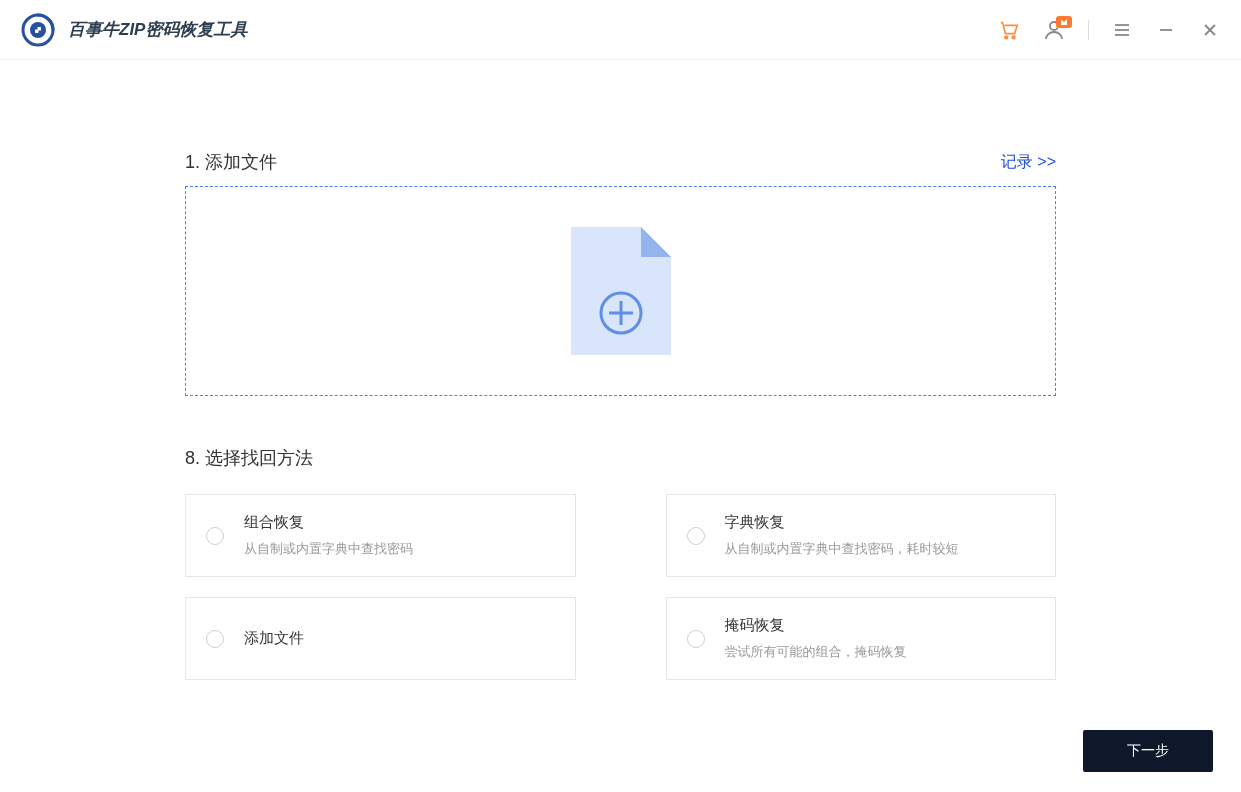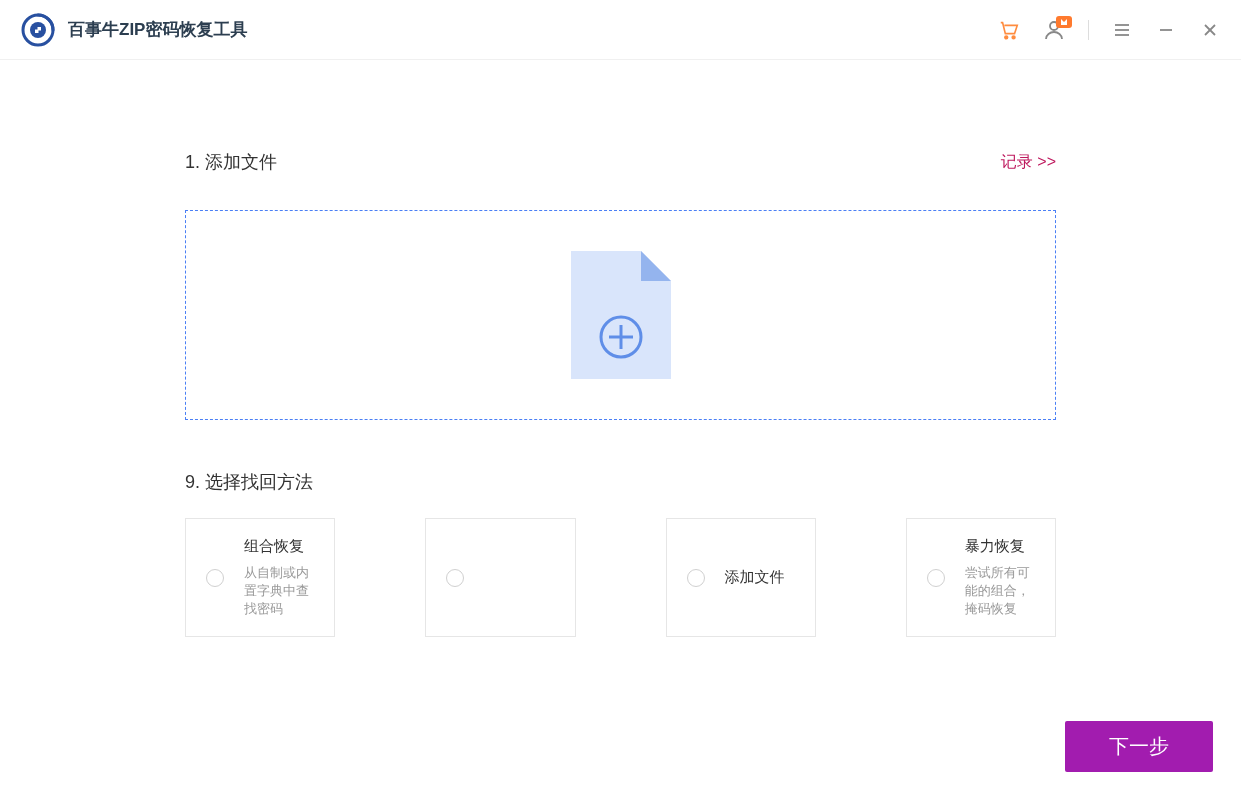--- a/index.html
+++ b/index.html
@@ -19,20 +19,21 @@
       display: flex;
       align-items: center;
       justify-content: space-between;
       padding: 0 20px;
       border-bottom: 1px solid #f0f0f0;
     }
     .titlebar-left {
       display: flex;
       align-items: center;
       gap: 12px;
+      font-style: italic;
     }
     .app-logo {
       width: 36px;
       height: 36px;
       display: flex;
       align-items: center;
       justify-content: center;
     }
     .app-title {
       font-size: 17px;
@@ -58,30 +59,30 @@
       height: 20px;
       background: #ddd;
     }
     .content {
       padding: 90px 185px 0;
     }
     .section-header {
       display: flex;
       justify-content: space-between;
       align-items: center;
-      margin-bottom: 36px;
+      margin-bottom: 12px;
     }
     .section-title {
       font-size: 18px;
       color: #333;
       font-weight: 400;
     }
     .records-link {
       font-size: 16px;
-      color: #be185d;
+      color: #1d4ed8;
       cursor: pointer;
     }
     .dropzone {
       border: 1.5px dashed #4a7ff5;
       height: 210px;
       display: flex;
       align-items: center;
       justify-content: center;
       cursor: pointer;
       margin-bottom: 50px;
@@ -92,21 +93,21 @@
       position: relative;
     }
     .section2-title {
       font-size: 18px;
       color: #333;
       font-weight: 400;
       margin-bottom: 24px;
     }
     .methods {
       display: grid;
-      grid-template-columns: 1fr 1fr 1fr 1fr;
+      grid-template-columns: 1fr 1fr;
       gap: 20px 90px;
     }
     .method-card {
       border: 1px solid #e6e6e6;
       padding: 18px 20px;
       display: flex;
       align-items: center;
       gap: 20px;
       cursor: pointer;
     }
@@ -129,24 +130,24 @@
     .method-desc {
       font-size: 13px;
       color: #999;
     }
     .footer {
       position: absolute;
       bottom: 20px;
       right: 28px;
     }
     .next-btn {
-      background: #a21caf;
+      background: #0f172a;
       color: #ffffff;
       padding: 12px 44px;
-      font-size: 20px;
+      font-size: 14px;
       border: none;
       cursor: pointer;
       border-radius: 2px;
     }
     .account-wrapper {
       position: relative;
       width: 24px;
       height: 24px;
     }
     .account-badge {
@@ -232,43 +233,47 @@
       <svg width="100" height="128" viewBox="0 0 100 128">
         <path d="M0 0 h70 l30 30 v98 h-100 z" fill="#d9e5fb"></path>
         <path d="M70 0 l30 30 h-30 z" fill="#94b4ee"></path>
         <circle cx="50" cy="86" r="20" fill="none" stroke="#5f8ee8" stroke-width="3"></circle>
         <line x1="50" y1="74" x2="50" y2="98" stroke="#5f8ee8" stroke-width="3"></line>
         <line x1="38" y1="86" x2="62" y2="86" stroke="#5f8ee8" stroke-width="3"></line>
       </svg>
     </div>
   </div>
 
-  <div class="section2-title">9. 选择找回方法</div>
+  <div class="section2-title">8. 选择找回方法</div>
 
   <div class="methods">
     <div class="method-card">
       <div class="radio"></div>
       <div class="method-text">
         <div class="method-title">组合恢复</div>
         <div class="method-desc">从自制或内置字典中查找密码</div>
       </div>
     </div>
     <div class="method-card">
       <div class="radio"></div>
+      <div class="method-text">
+        <div class="method-title">字典恢复</div>
+        <div class="method-desc">从自制或内置字典中查找密码，耗时较短</div>
+      </div>
     </div>
     <div class="method-card">
       <div class="radio"></div>
       <div class="method-text">
         <div class="method-title">添加文件</div>
       </div>
     </div>
     <div class="method-card">
       <div class="radio"></div>
       <div class="method-text">
-        <div class="method-title">暴力恢复</div>
+        <div class="method-title">掩码恢复</div>
         <div class="method-desc">尝试所有可能的组合，掩码恢复</div>
       </div>
     </div>
   </div>
 </div>
 
 <div class="footer">
   <button class="next-btn">下一步</button>
 </div>
 

